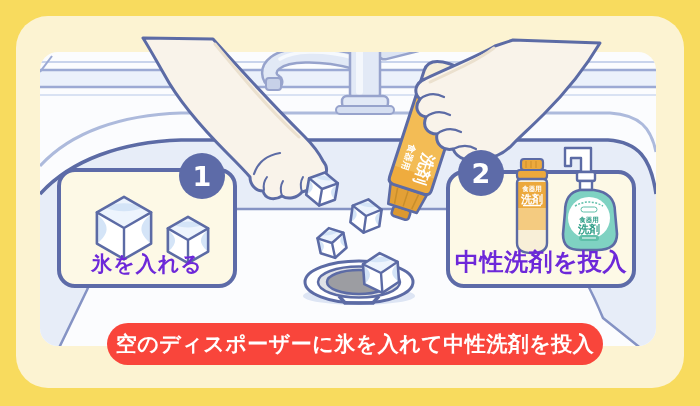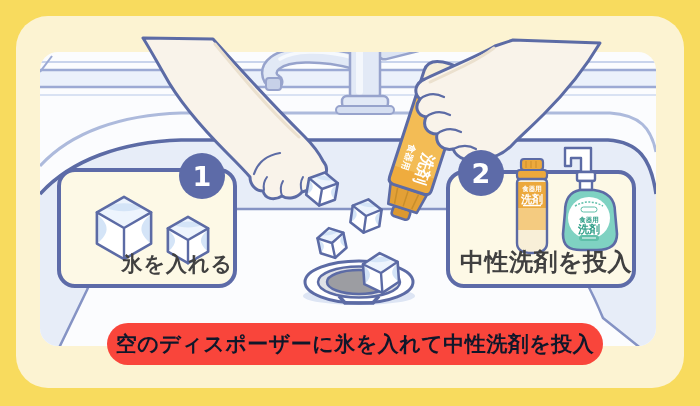--- a/index.html
+++ b/index.html
@@ -20,22 +20,22 @@
   .step-box.step1{left:57px;top:168px;width:180px;height:120px;}
   .step-box.step2{left:446px;top:170px;width:190px;height:118px;}
   .badge{
     position:absolute;width:46px;height:46px;border-radius:50%;
     background:#5D6BA8;color:#fff;display:flex;align-items:center;justify-content:center;
     font-size:27px;font-weight:bold;line-height:1;
   }
   .badge.b1{left:118px;top:-19px;}
   .badge.b2{left:8px;top:-24px;}
   .step-label{
-    position:absolute;left:0;right:0;bottom:6px;text-align:right;
-    color:#404040;font-weight:bold;font-size:21px;letter-spacing:1px;white-space:nowrap;
+    position:absolute;left:0;right:0;bottom:6px;text-align:center;
+    color:#6d28d9;font-weight:bold;font-size:21px;letter-spacing:1px;white-space:nowrap;
   }
   .step2 .step-label{font-size:24px;letter-spacing:0.5px;}
   .box-art{position:absolute;overflow:visible;}
   .cubes-art{left:3px;top:10px;width:172px;height:86px;}
   .squeeze-art{left:62px;top:-17px;width:40px;height:98px;}
   .pump-art{left:107px;top:-32px;width:70px;height:110px;}
   .caption{
     position:absolute;left:107px;top:323px;width:496px;height:42px;border-radius:21px;
     display:flex;align-items:center;justify-content:center;
     font-size:21px;font-weight:bold;letter-spacing:0.5px;white-space:nowrap;
@@ -180,17 +180,17 @@
       <path d="M18,64 Q32,56 46,64" fill="none" stroke="#5FBFA9" stroke-width="1.5" stroke-dasharray="2,1.5"></path>
       <rect x="24" y="65" width="16" height="5" rx="2.5" fill="#FFFFFF" stroke="#5FBFA9" stroke-width="1"></rect>
       <text x="32" y="80" text-anchor="middle" font-size="6.5" font-weight="bold" fill="#2E9E87">食器用</text>
       <text x="32" y="91" text-anchor="middle" font-size="11" font-weight="bold" fill="#2E9E87">洗剤</text>
       <rect x="22" y="93" width="20" height="6" rx="3" fill="#5FBFA9"></rect>
       <path d="M25,96 H39" stroke="#FFFFFF" stroke-width="1"></path>
     </svg>
     <div class="step-label">中性洗剤を投入</div>
   </div>
 
-  <div class="caption" style="background:#F9453B;color:#0f172a;">
+  <div class="caption" style="background:#F9453B;color:#ffffff;">
     <span>空のディスポーザーに氷を入れて中性洗剤を投入</span>
   </div>
 
 </div>
 
 </body></html>

